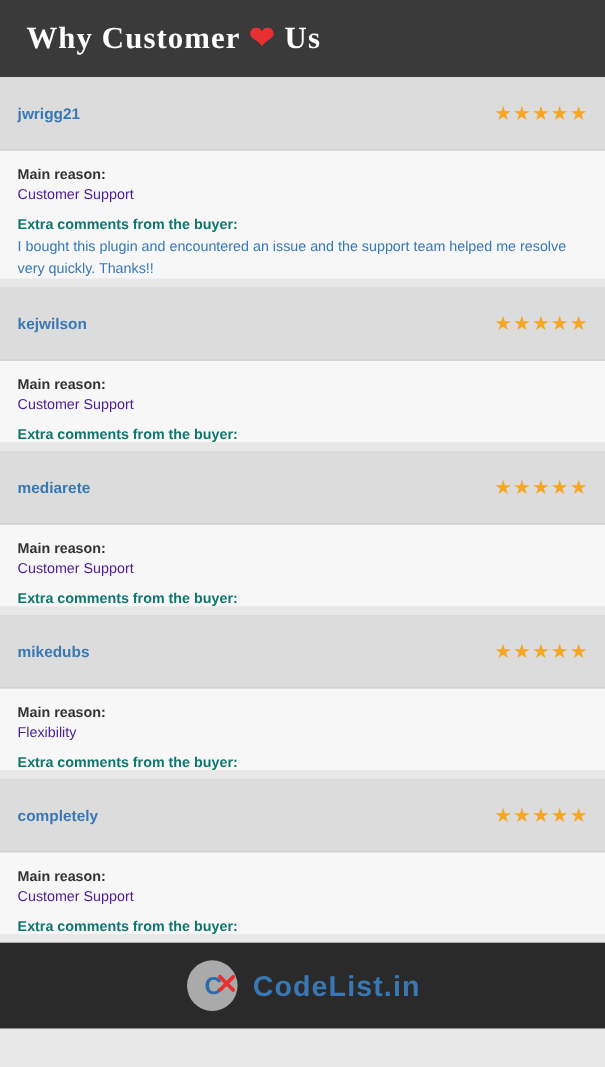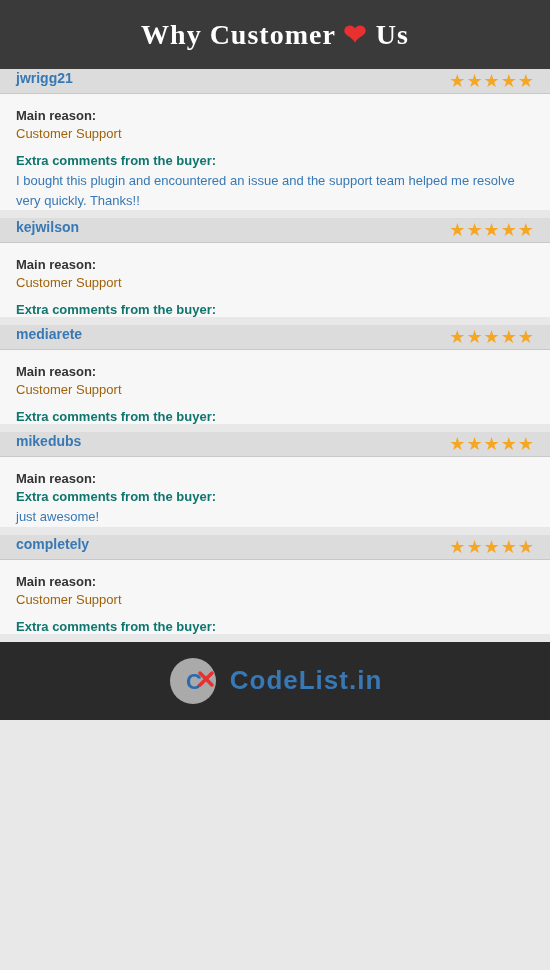--- a/index.html
+++ b/index.html
@@ -10,22 +10,21 @@
 
     body {
       width: 550px;
       min-height: 970px;
       font-family: Arial, Helvetica, sans-serif;
       background: #e8e8e8;
     }
 
     .header {
       background: #3a3a3a;
-      padding: 18px 12px;
-      text-align: center;
+      padding: 18px 24px;
     }
 
     .header-title {
       font-size: 28px;
       font-weight: bold;
       color: #ffffff;
       font-family: 'Georgia', serif;
       letter-spacing: 1px;
     }
 
@@ -38,23 +37,24 @@
       padding: 0;
     }
 
     .review-block {
       background: #f0f0f0;
       margin-bottom: 8px;
     }
 
     .review-header {
       background: #dcdcdc;
-      padding: 1px 16px;
+      padding: 22px 16px;
       display: flex;
       justify-content: space-between;
+      align-items: center;
       border-bottom: 1px solid #c8c8c8;
     }
 
     .reviewer-name {
       color: #3878b4;
       font-size: 14px;
       font-weight: bold;
       text-decoration: none;
     }
 
@@ -75,21 +75,21 @@
 
     .main-reason-label {
       font-size: 13px;
       font-weight: bold;
       color: #333;
       margin-bottom: 3px;
     }
 
     .main-reason-value {
       font-size: 13px;
-      color: #a16207;
+      color: #4c1d95;
       margin-bottom: 12px;
     }
 
     .extra-comments-label {
       font-size: 13px;
       font-weight: bold;
       color: #0f766e;
       margin-bottom: 3px;
     }
 
@@ -178,22 +178,22 @@
         <div class="stars">
           <span class="star">★</span>
           <span class="star">★</span>
           <span class="star">★</span>
           <span class="star">★</span>
           <span class="star">★</span>
         </div>
       </div>
       <div class="review-body">
         <div class="main-reason-label">Main reason:</div>
-        <div class="extra-comments-label">Extra comments from the buyer:</div>
-        <div class="extra-comments-value">just awesome!</div>
+        <div class="main-reason-value">Flexibility</div>
+        <div class="extra-comments-label">Extra comments from the buyer:</div>
       </div>
     </div>
     <div class="review-block">
       <div class="review-header">
         <span class="reviewer-name">completely</span>
         <div class="stars">
           <span class="star">★</span>
           <span class="star">★</span>
           <span class="star">★</span>
           <span class="star">★</span>

